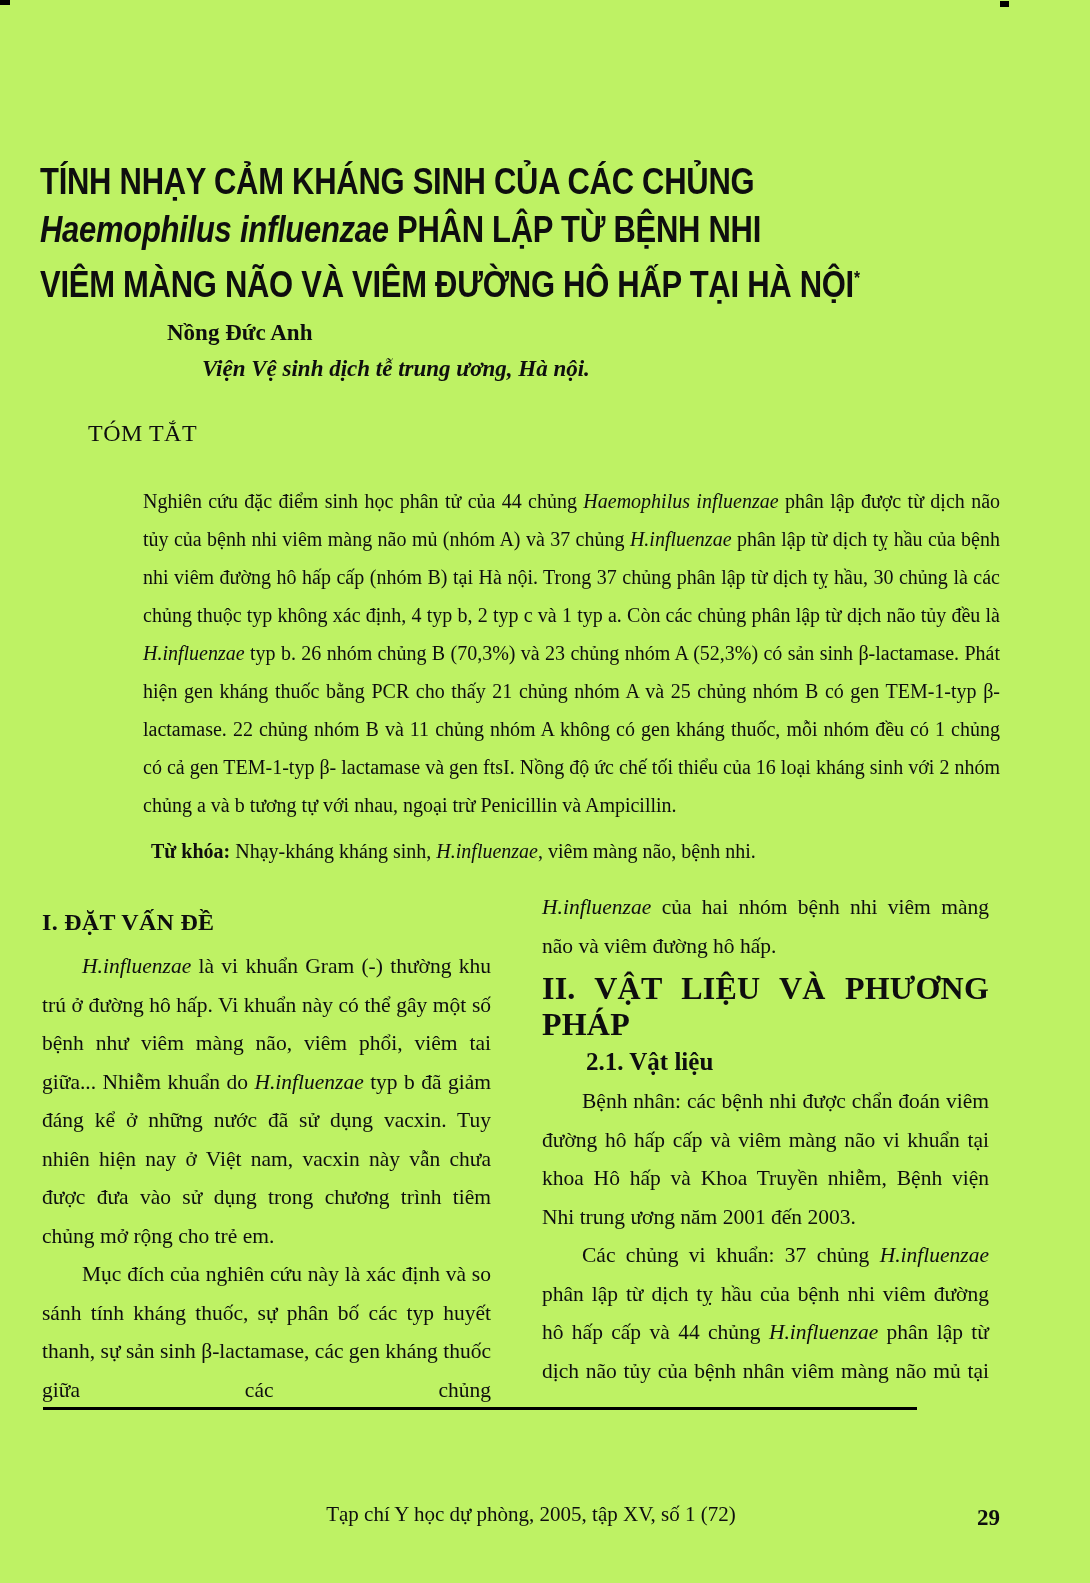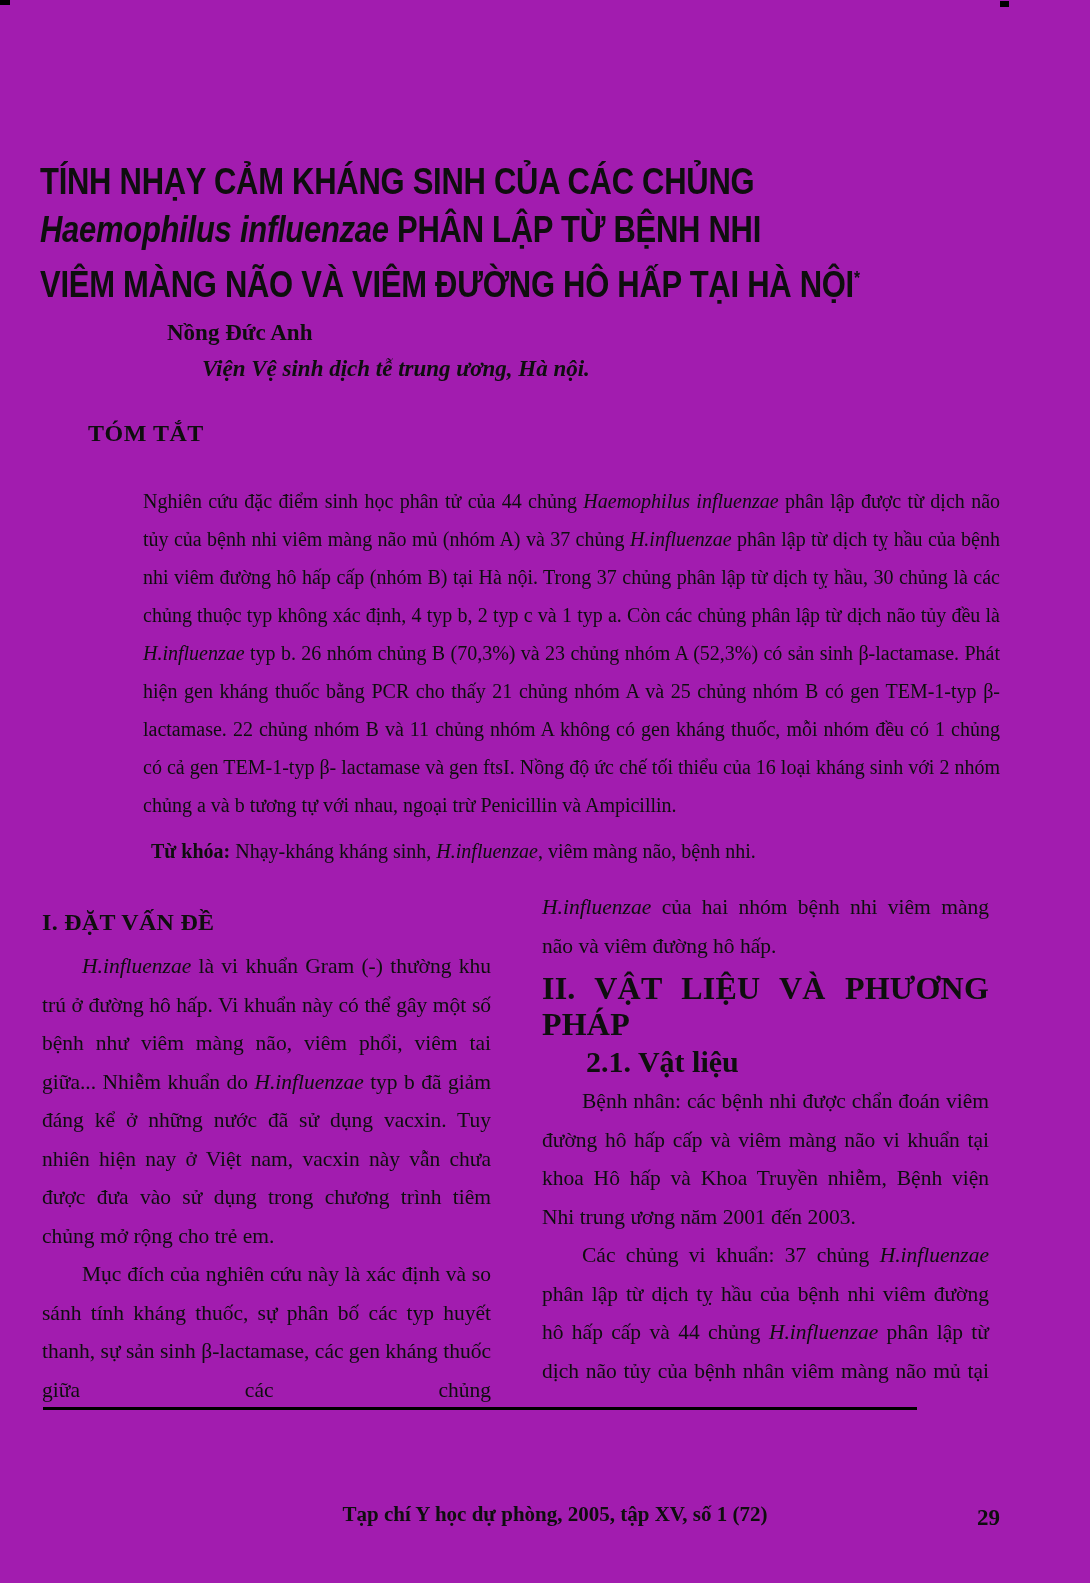--- a/index.html
+++ b/index.html
@@ -1,17 +1,17 @@
 <!DOCTYPE html>
 <html><head>
 <meta charset="utf-8">
 <style>
   html,body { margin:0; padding:0; background:#ffffff; }
   .page {
-    position:relative; width:1090px; height:1583px; background:#a21caf;
+    position:relative; width:1090px; height:1583px; background:#bef264;
     font-family:"Liberation Serif", serif; color:#0e0e0e; overflow:hidden;
   }
   .speck { position:absolute; background:#000; }
 
   .title {
     position:absolute; left:40px; top:158px; width:1010px;
     font-family:"Liberation Sans", sans-serif; font-weight:bold;
     font-size:36px; line-height:48px; letter-spacing:-0.3px;
     transform:scaleX(0.86); transform-origin:0 0; white-space:nowrap;
   }
@@ -22,50 +22,50 @@
     position:absolute; left:167px; top:320px;
     font-weight:bold; font-size:23px;
   }
   .affiliation {
     position:absolute; left:202px; top:356px;
     font-weight:bold; font-style:italic; font-size:23px;
   }
 
   .abstract-heading {
     position:absolute; left:88px; top:420px;
-    font-weight:bold; font-size:24px; letter-spacing:0.5px;
+    font-weight:normal; font-size:24px; letter-spacing:0.5px;
   }
   .abstract {
     position:absolute; left:135px; top:474px; width:873px;
     font-size:20px; line-height:38px; text-align:justify;
   }
   .abstract p { margin:8px; }
   .abstract .kw { text-indent:8px; }
 
   .col {
     position:absolute; width:449px;
     font-size:21.5px; line-height:38.5px; text-align:justify;
   }
   .col-left  { left:42px;  top:906px; }
   .col-right { left:542px; top:888px; width:447px; }
   .col p { margin:0; text-indent:40px; }
   .col p.noindent { text-indent:0; }
   .col p.contend { text-align-last:justify; }
   .h1 { font-size:24px; font-weight:bold; line-height:32px; margin:0 0 9px 0; letter-spacing:0.3px; }
   .h2 { font-size:32px; font-weight:bold; line-height:36px; margin:5px 0 2px 0; letter-spacing:0.2px; }
-  .h3 { font-size:30px; font-weight:bold; line-height:36px; margin:0 0 2px 0; text-indent:44px; }
+  .h3 { font-size:25px; font-weight:bold; line-height:36px; margin:0 0 2px 0; text-indent:44px; }
 
   .rule { position:absolute; left:43px; top:1407px; width:874px; height:3px; background:#000; }
   .footnote {
     position:absolute; left:44px; top:1420px; width:970px; font-size:21px; line-height:30px;
   }
   .footnote sup { font-size:13px; }
   .footer-journal {
     position:absolute; left:0; top:1502px; width:1062px; text-align:center;
-    font-weight:bold; font-size:21px;padding-left:24px;
+    font-weight:normal; font-size:21px;
   }
   .page-num {
     position:absolute; left:977px; top:1497px; font-weight:bold; font-size:23px;margin-top:8px;
   }
   i { font-style:italic; }
   b { font-weight:bold; }
 </style>
 </head>
 <body>
 

